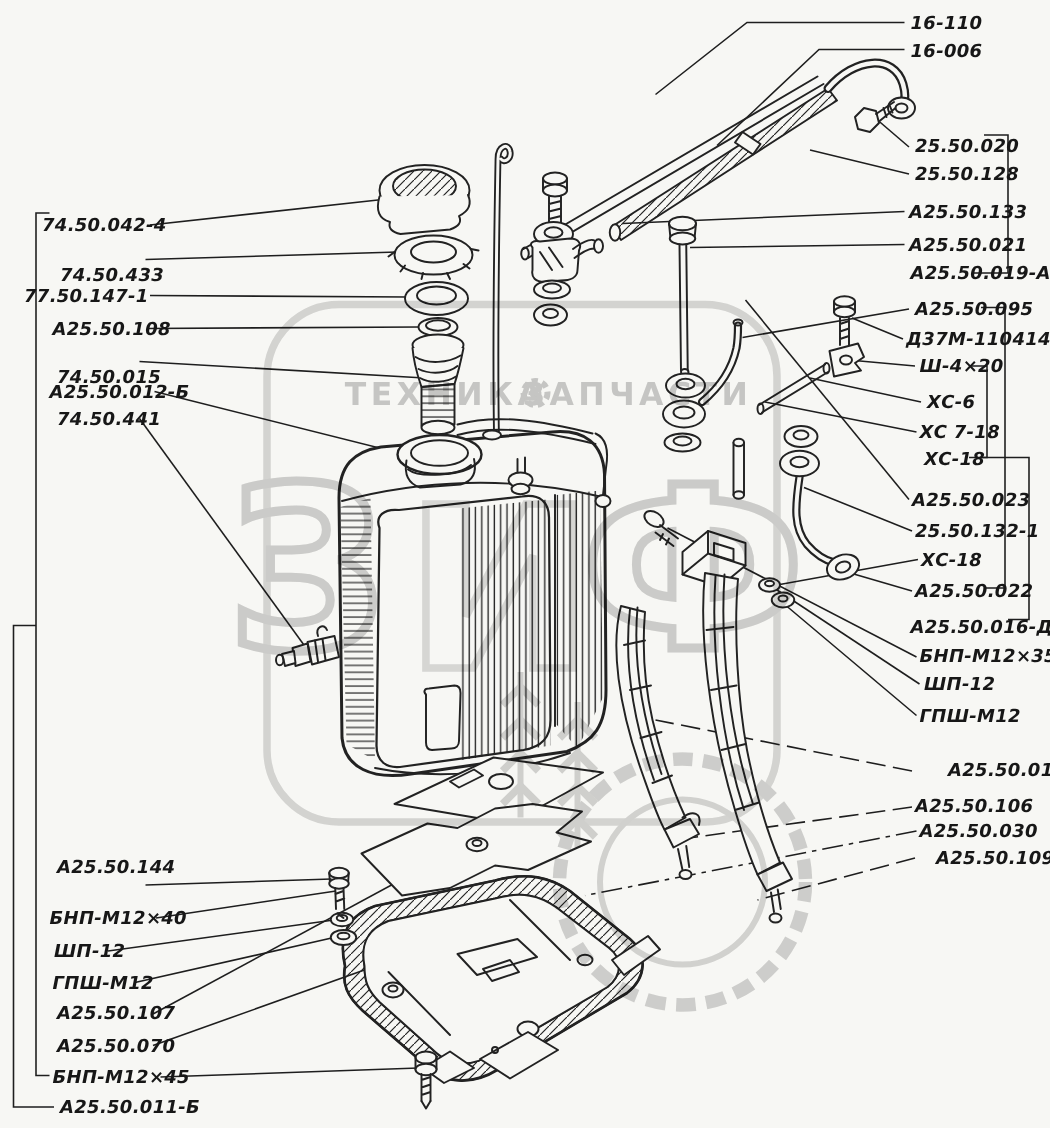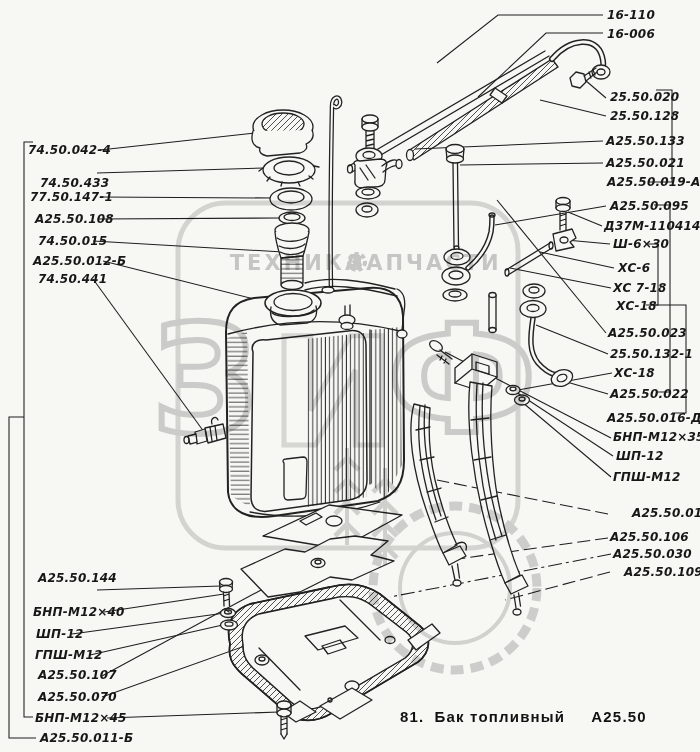--- a/index.html
+++ b/index.html
@@ -321,23 +321,23 @@
     <g stroke="#c7c7c7" fill="none">
       <circle cx="357" cy="262" r="8" stroke-width="4" stroke-dasharray="4 3"></circle>
       <circle cx="357" cy="262" r="3" stroke-width="2"></circle>
     </g>
     <text x="425" y="270" font-family="DejaVu Sans, sans-serif" font-weight="bold" font-size="21" letter-spacing="3" text-anchor="middle" fill="#c7c7c7">ЗАПЧАСТИ</text>
   </g>
 </svg>
 
   <span class="lbl" style="left:28px;top:143px">74.50.042-4</span>
   <span class="lbl" style="left:40px;top:176px">74.50.433</span>
-  <span class="lbl" style="left:30px;top:190px">77.50.147-1</span>
+  <span class="lbl" style="left:16px;top:190px">77.50.147-1</span>
   <span class="lbl" style="left:35px;top:212px">А25.50.108</span>
-  <span class="lbl" style="left:38px;top:234px">74.50.015</span>
+  <span class="lbl" style="left:38px;top:244px">74.50.015</span>
   <span class="lbl" style="left:33px;top:254px">А25.50.012-Б</span>
   <span class="lbl" style="left:38px;top:272px">74.50.441</span>
 
   <span class="lbl" style="left:38px;top:571px">А25.50.144</span>
   <span class="lbl" style="left:33px;top:605px">БНП-М12×40</span>
   <span class="lbl" style="left:36px;top:627px">ШП-12</span>
   <span class="lbl" style="left:35px;top:648px">ГПШ-М12</span>
   <span class="lbl" style="left:38px;top:668px">А25.50.107</span>
   <span class="lbl" style="left:38px;top:690px">А25.50.070</span>
   <span class="lbl" style="left:35px;top:711px">БНП-М12×45</span>
@@ -345,33 +345,30 @@
 
   <span class="lbl" style="left:607px;top:8px">16-110</span>
   <span class="lbl" style="left:607px;top:27px">16-006</span>
   <span class="lbl" style="left:610px;top:90px">25.50.020</span>
   <span class="lbl" style="left:610px;top:109px">25.50.128</span>
   <span class="lbl" style="left:606px;top:134px">А25.50.133</span>
   <span class="lbl" style="left:606px;top:156px">А25.50.021</span>
   <span class="lbl" style="left:607px;top:175px">А25.50.019-А</span>
   <span class="lbl" style="left:610px;top:199px">А25.50.095</span>
   <span class="lbl" style="left:604px;top:219px">Д37М-1104144</span>
-  <span class="lbl" style="left:613px;top:237px">Ш-6×30</span>
+  <span class="lbl" style="left:613px;top:237px">Ш-4×20</span>
   <span class="lbl" style="left:618px;top:261px">ХС-6</span>
   <span class="lbl" style="left:613px;top:281px">ХС 7-18</span>
   <span class="lbl" style="left:616px;top:299px">ХС-18</span>
   <span class="lbl" style="left:608px;top:326px">А25.50.023</span>
   <span class="lbl" style="left:610px;top:347px">25.50.132-1</span>
   <span class="lbl" style="left:614px;top:366px">ХС-18</span>
   <span class="lbl" style="left:610px;top:387px">А25.50.022</span>
   <span class="lbl" style="left:607px;top:411px">А25.50.016-Д</span>
   <span class="lbl" style="left:613px;top:430px">БНП-М12×35</span>
   <span class="lbl" style="left:616px;top:449px">ШП-12</span>
   <span class="lbl" style="left:613px;top:470px">ГПШ-М12</span>
   <span class="lbl" style="left:632px;top:506px">А25.50.013</span>
   <span class="lbl" style="left:610px;top:530px">А25.50.106</span>
   <span class="lbl" style="left:613px;top:547px">А25.50.030</span>
   <span class="lbl" style="left:624px;top:565px">А25.50.109</span>
 
-  <div class="cap">
-    <span>81.</span><span>Бак топливный</span><span class="code">А25.50</span>
-  </div>
 </div>
 
 </body></html>

